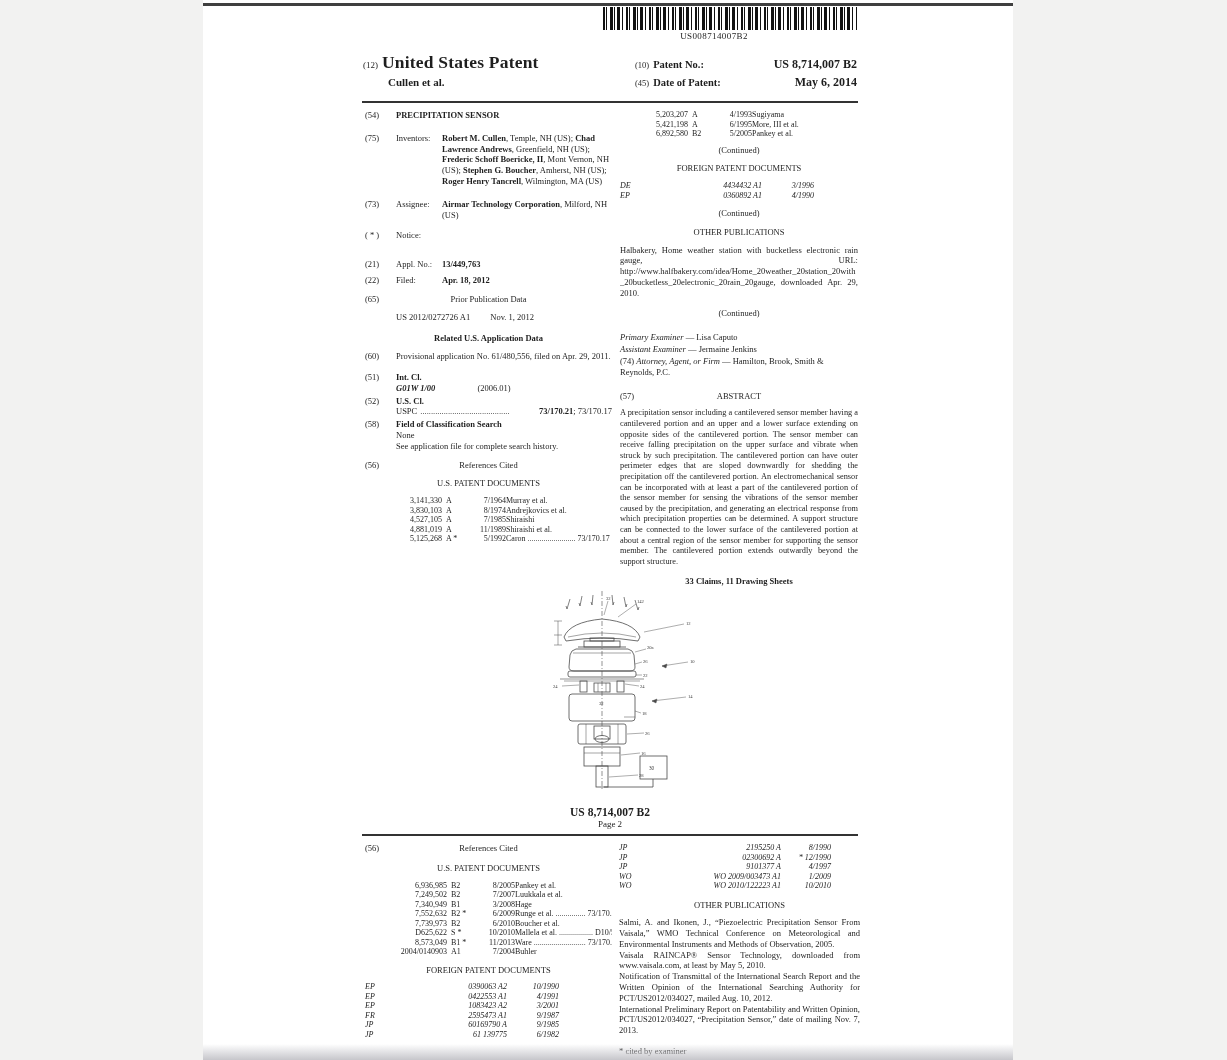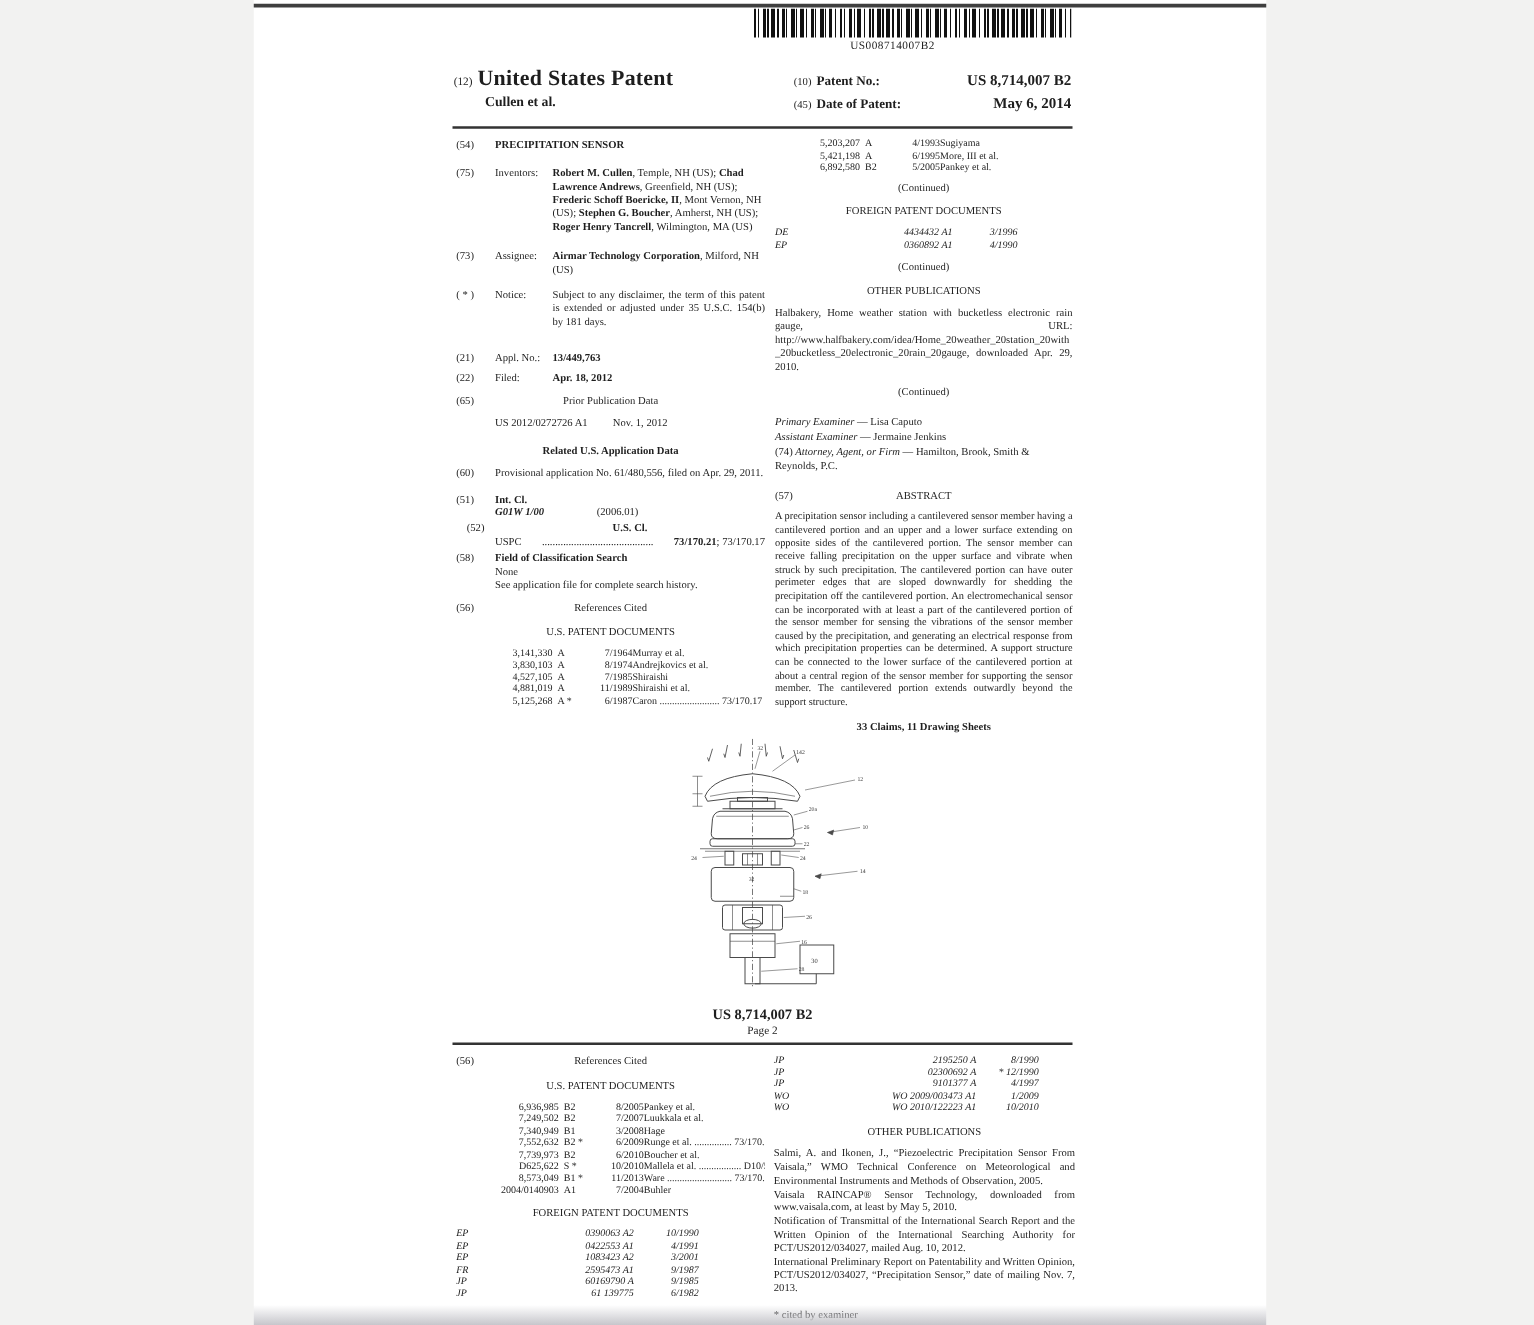--- a/index.html
+++ b/index.html
@@ -133,21 +133,20 @@
 
     <div class="field">
       <span>(73)</span>
       <span>Assignee:</span>
       <span><span class="b">Airmar Technology Corporation</span><span>, Milford, NH (US)</span></span>
     </div>
 
     <div class="field" style="margin-bottom:18px;">
       <span>( * )</span>
       <span>Notice:</span>
-      <span class="just">Subject to any disclaimer, the term of this patent is extended or adjusted under 35 U.S.C. 154(b) by 181 days.</span>
     </div>
 
     <div class="field" style="margin-bottom:5px;">
       <span>(21)</span>
       <span>Appl. No.:</span>
       <span class="b">13/449,763</span>
     </div>
 
     <div class="field" style="margin-bottom:8px;">
       <span>(22)</span>
@@ -171,21 +170,21 @@
     </div>
 
     <div class="field2" style="margin-bottom:0;">
       <span>(51)</span>
       <span>
         <span class="b">Int. Cl.</span><br>
         <span class="bi">G01W 1/00</span>
         <span style="margin-left:40px;">(2006.01)</span>
       </span>
     </div>
-    <div class="field2" style="margin:2px 0 0 0;text-align:center;">
+    <div class="field2" style="margin:2px 0 0 0;">
       <span>(52)</span>
       <span>
         <span class="b">U.S. Cl.</span>
         <span class="uspcline">
           <span>USPC</span>
           <span class="dots">..........................................</span>
           <span class="b">73/170.21</span>
           <span>; 73/170.17</span>
         </span>
       </span>
@@ -226,21 +225,21 @@
         </div>
       <div class="refrow">
           <span class="num">4,881,019</span>
           <span class="kind">A</span>
           <span class="date">11/1989</span>
           <span class="name">Shiraishi et al.</span>
         </div>
       <div class="refrow">
           <span class="num">5,125,268</span>
           <span class="kind">A *</span>
-          <span class="date">6/1987</span>
+          <span class="date">5/1992</span>
           <span class="name">Caron ........................ 73/170.17</span>
         </div>
     </div>
   </div>
 
   <div class="col col-r">
     <div class="ustab" style="padding-left:4px;margin-bottom:4px;">
       <div class="refrow">
           <span class="num">5,203,207</span>
           <span class="kind">A</span>

